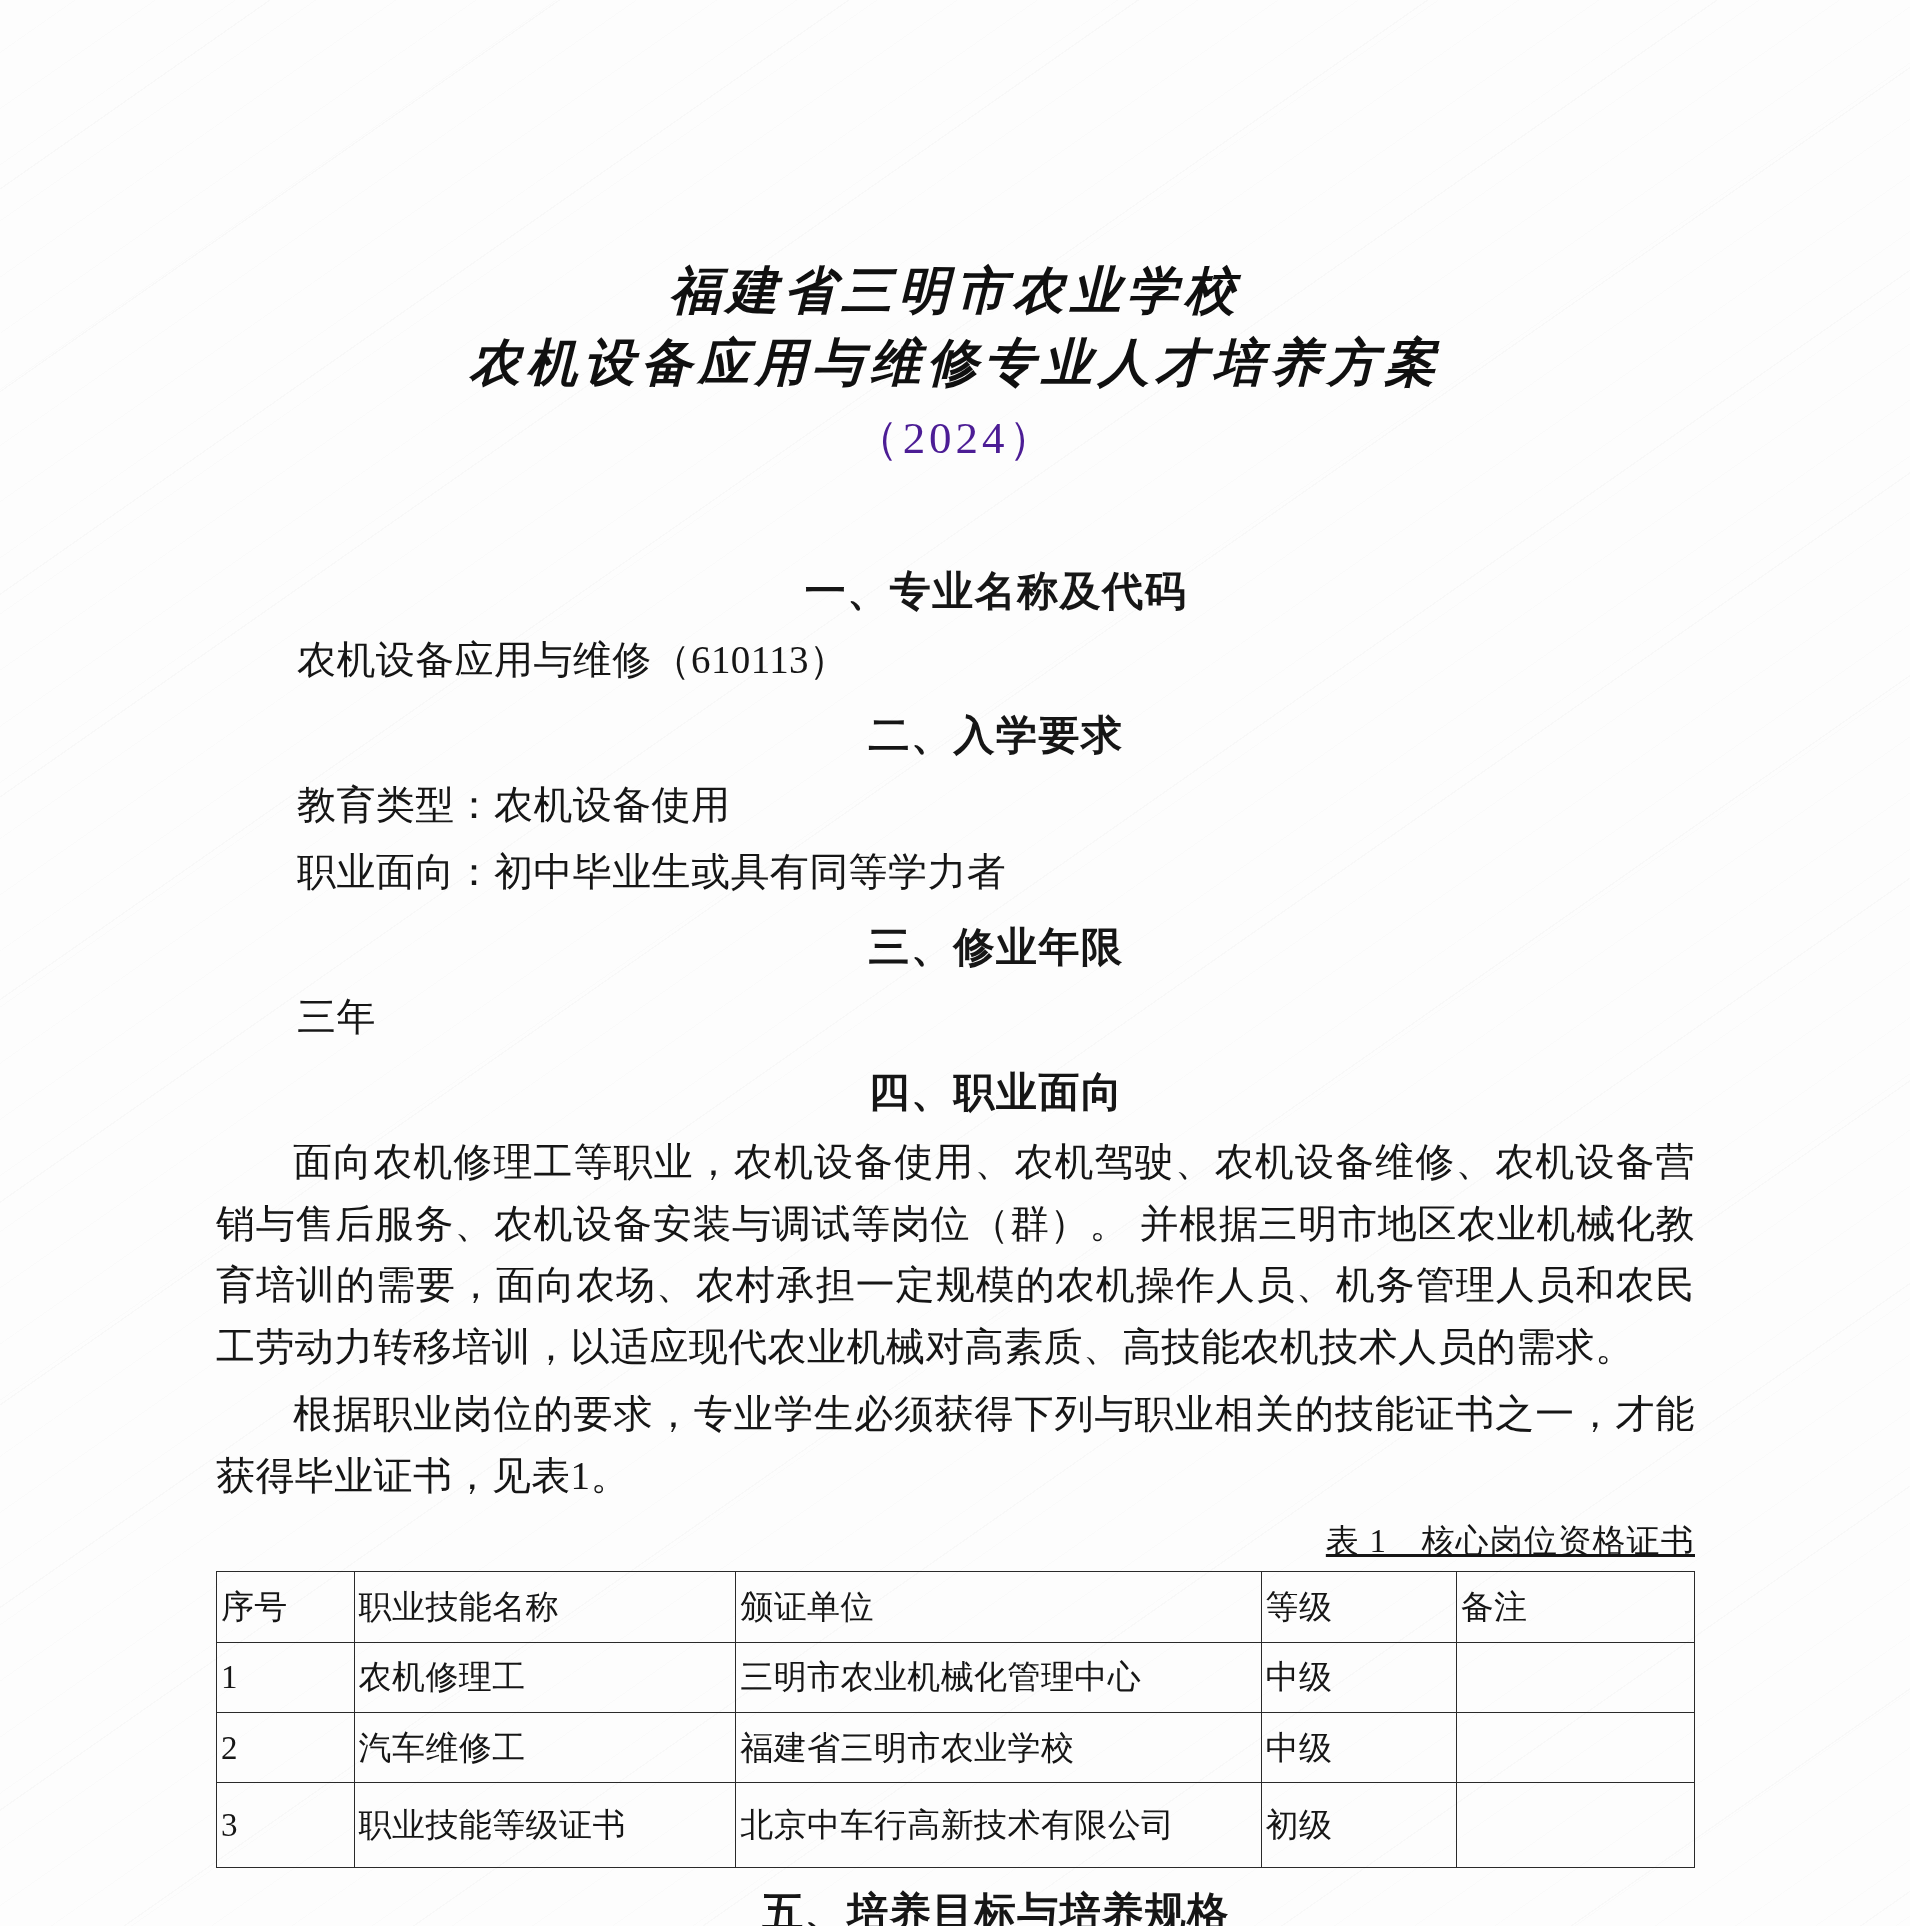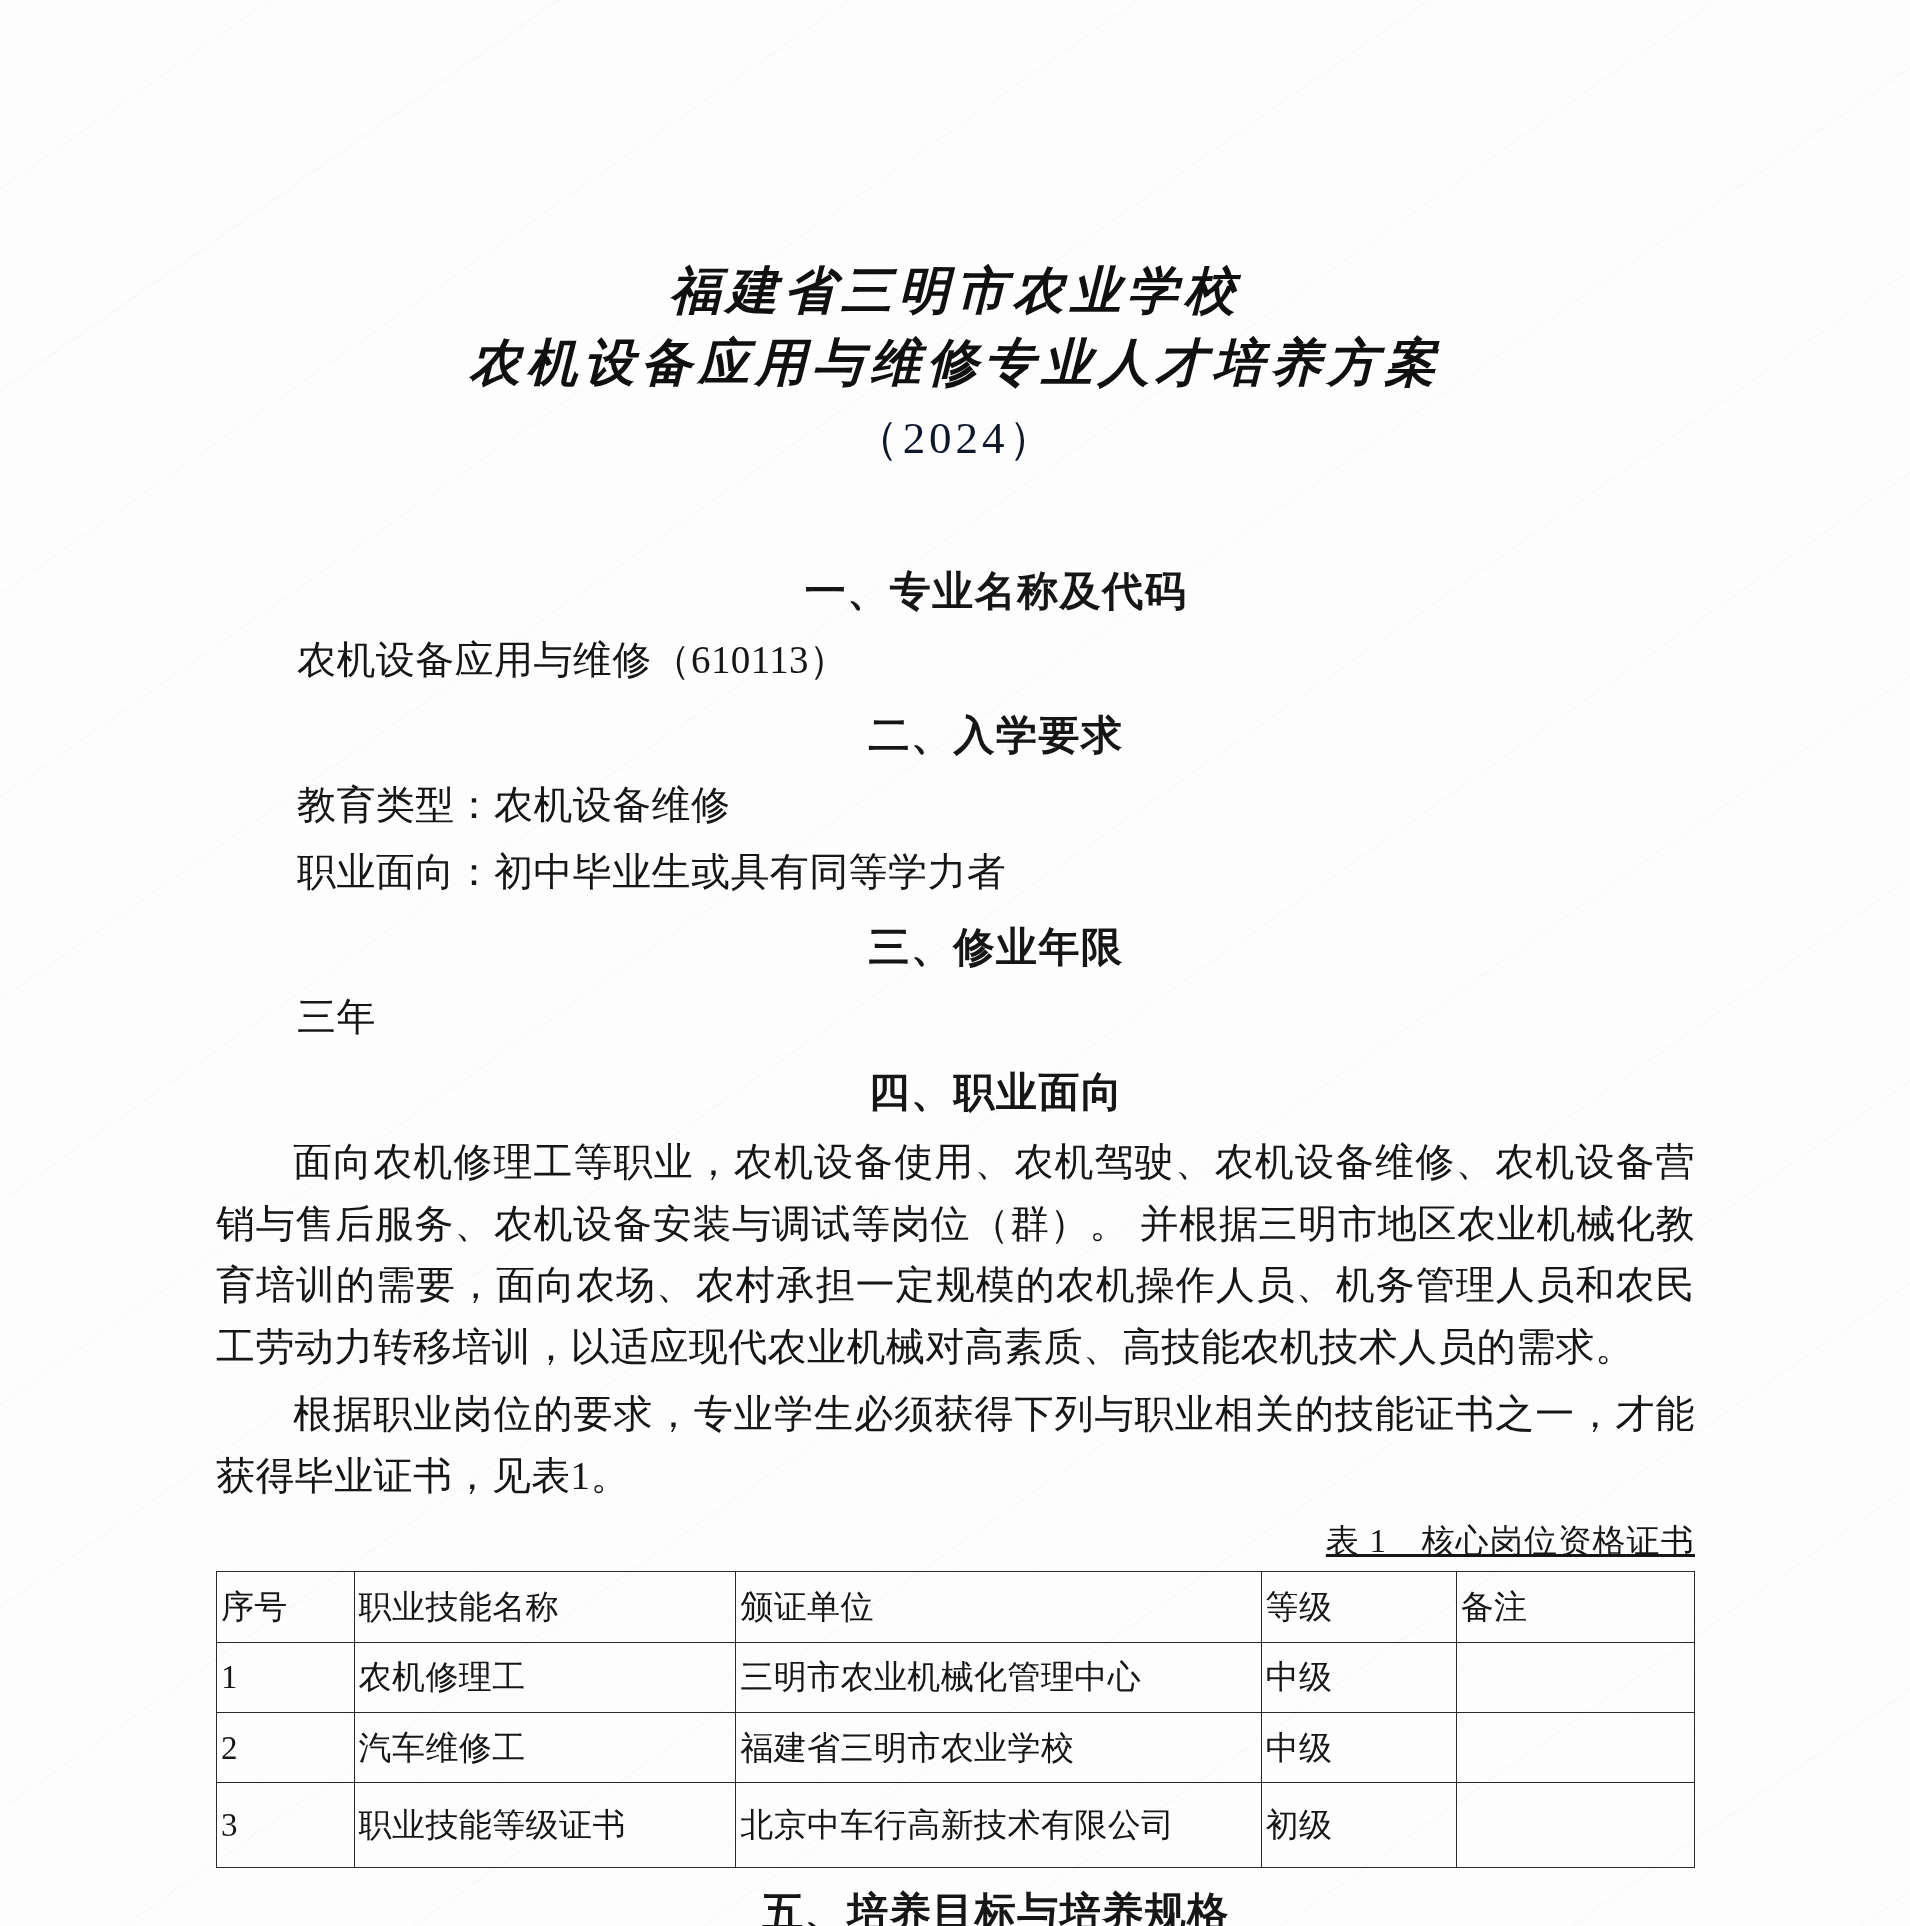--- a/index.html
+++ b/index.html
@@ -57,21 +57,21 @@
     letter-spacing: 6.2px;
     line-height: 1.42;
     color: #101010;
   }
   .doc-title-year {
     font-family: "Liberation Serif", serif;
     font-size: 45px;
     letter-spacing: 3.9px;
     line-height: 1.5;
     margin-top: 6.2px;
-    color: #0f172a;
+    color: #4c1d95;
   }
   .body-block {
     margin-top: 89px;
   }
   h2.heading {
     font-family: "Liberation Sans", sans-serif;
     font-weight: 700;
     font-size: 41px;
     letter-spacing: 1.5px;
     margin: 15.4px 0 8.5px 0;
@@ -134,21 +134,21 @@
       <div class="doc-title-line">农机设备应用与维修专业人才培养方案</div>
       <div class="doc-title-year">（2024）</div>
     </div>
 
     <div class="body-block">
 
       <h2 class="heading">一、专业名称及代码</h2>
       <p class="para indent1">农机设备应用与维修（610113）</p>
 
       <h2 class="heading">二、入学要求</h2>
-      <p class="para indent1">教育类型：农机设备维修</p>
+      <p class="para indent1">教育类型：农机设备使用</p>
       <p class="para indent1">职业面向：初中毕业生或具有同等学力者</p>
 
       <h2 class="heading">三、修业年限</h2>
       <p class="para indent1">三年</p>
 
       <h2 class="heading">四、职业面向</h2>
       <p class="para indent2">面向农机修理工等职业，农机设备使用、农机驾驶、农机设备维修、农机设备营销与售后服务、农机设备安装与调试等岗位（群）。 并根据三明市地区农业机械化教育培训的需要，面向农场、农村承担一定规模的农机操作人员、机务管理人员和农民工劳动力转移培训，以适应现代农业机械对高素质、高技能农机技术人员的需求。</p>
       <p class="para indent2">根据职业岗位的要求，专业学生必须获得下列与职业相关的技能证书之一，才能获得毕业证书，见表1。</p>
 
       <div class="table-caption">表 1　核心岗位资格证书</div>

